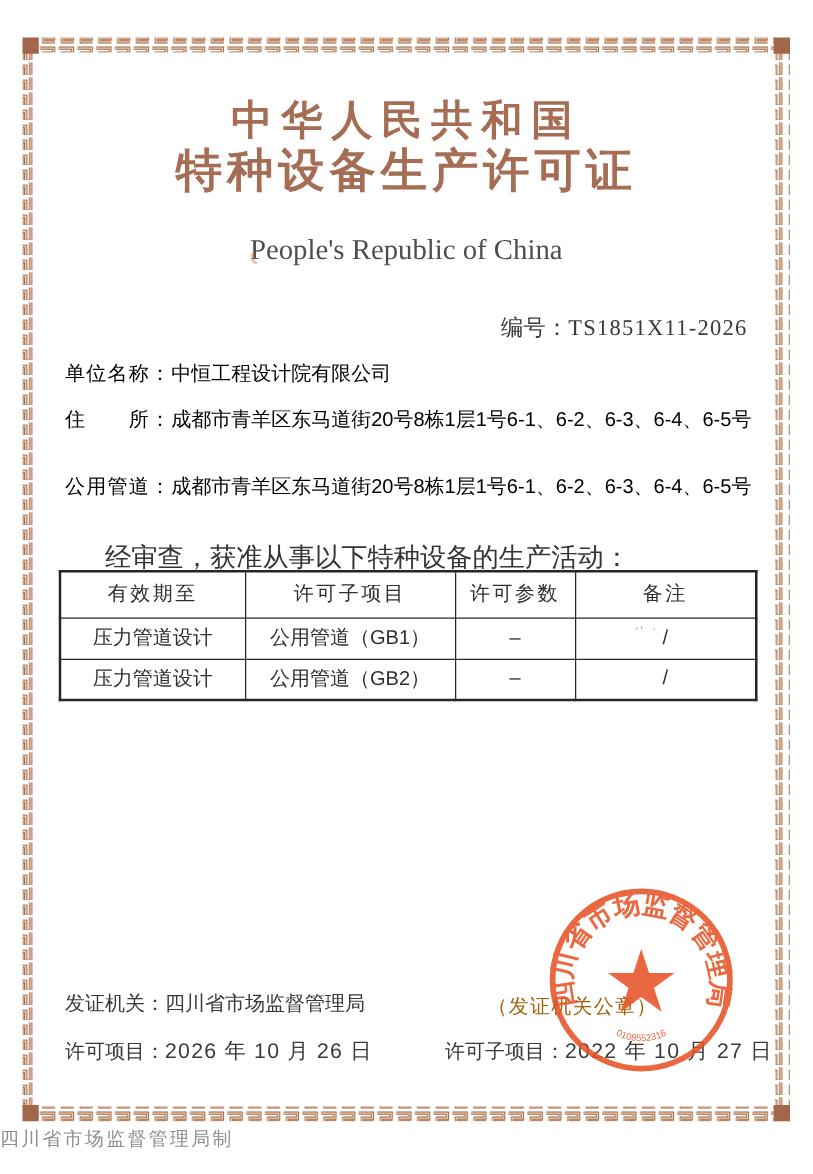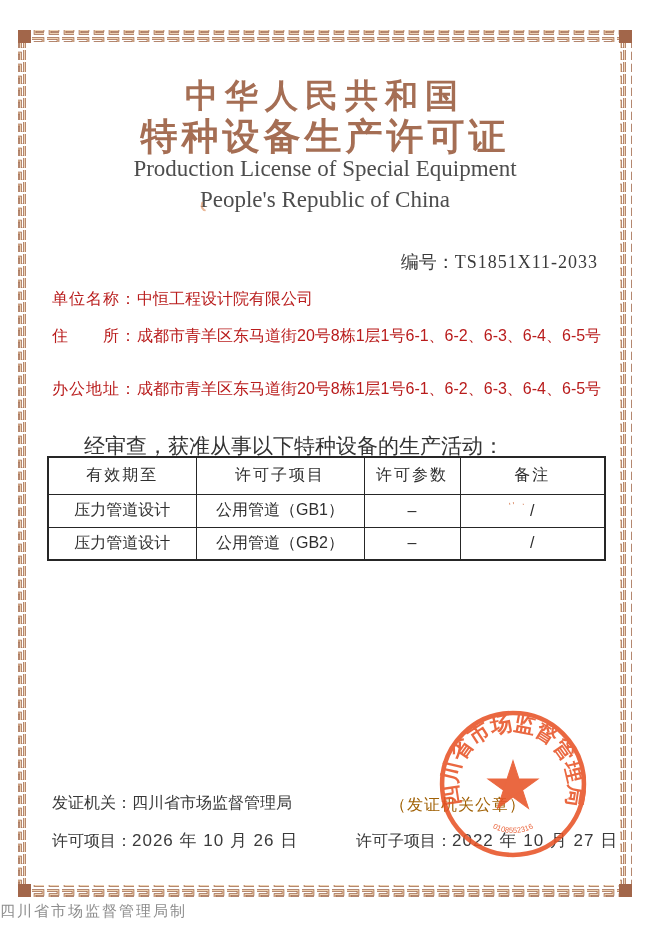--- a/index.html
+++ b/index.html
@@ -15,21 +15,21 @@
   .cn-title-2 { top:112px; font-size:37px; letter-spacing:4px; }
 
   .en-title { position:absolute; left:0; width:100%; text-align:center;
               color:#4d4d4d; font-family:"Liberation Serif",serif; }
   .en-title-1 { top:156px; font-size:23px; }
   .en-title-2 { top:187px; font-size:23px; }
 
   .license-line { position:absolute; top:250px; right:52px; font-size:18px; color:#3a3a3a; }
   .license-line .num { font-family:"Liberation Serif",serif; letter-spacing:1px; }
 
-  .info-row { position:absolute; left:52px; white-space:nowrap; font-size:16px; color:#b91c1c; }
+  .info-row { position:absolute; left:52px; white-space:nowrap; font-size:16px; color:#000000; }
   .info-name    { top:289px; }
   .info-resid   { top:326px; }
   .info-office  { top:379px; }
   .info-row .lbl { letter-spacing:1px; }
 
   .approval { position:absolute; left:84px; top:432px; font-size:21px; color:#333; }
 
   table.lic { position:absolute; left:47px; top:456px; width:557px;
               border-collapse:collapse; table-layout:fixed; }
   table.lic th, table.lic td {
@@ -80,37 +80,36 @@
     <rect x="18" y="42" width="12" height="843" fill="url(#mv)"></rect>
     <rect x="620" y="42" width="12" height="843" fill="url(#mv)"></rect>
     <rect x="18" y="30" width="13" height="13" fill="#a2664a"></rect>
     <rect x="619" y="30" width="13" height="13" fill="#a2664a"></rect>
     <rect x="18" y="884" width="13" height="13" fill="#a2664a"></rect>
     <rect x="619" y="884" width="13" height="13" fill="#a2664a"></rect>
   </svg>
 
   <div class="cn-title cn-title-1">中华人民共和国</div>
   <div class="cn-title cn-title-2">特种设备生产许可证</div>
-  <div class="en-title en-title-1">Production License of Special Equipment</div>
   <div class="en-title en-title-2">People's Republic of China</div>
 
   <div class="noise-dot"></div>
 
   <div class="license-line">
-    <span class="lbl">编号：</span><span class="num">TS1851X11-2033</span>
+    <span class="lbl">编号：</span><span class="num">TS1851X11-2026</span>
   </div>
 
   <div class="info-row info-name">
     <span class="lbl">单位名称：</span><span>中恒工程设计院有限公司</span>
   </div>
   <div class="info-row info-resid">
     <span class="lbl">住　　所：</span><span>成都市青羊区东马道街20号8栋1层1号6-1、6-2、6-3、6-4、6-5号</span>
   </div>
   <div class="info-row info-office">
-    <span class="lbl">办公地址：</span><span>成都市青羊区东马道街20号8栋1层1号6-1、6-2、6-3、6-4、6-5号</span>
+    <span class="lbl">公用管道：</span><span>成都市青羊区东马道街20号8栋1层1号6-1、6-2、6-3、6-4、6-5号</span>
   </div>
 
   <div class="approval">经审查，获准从事以下特种设备的生产活动：</div>
 
   <table class="lic">
     <colgroup>
         <col style="width:148px">
         <col style="width:168px">
         <col style="width:96px">
         <col style="width:145px">

